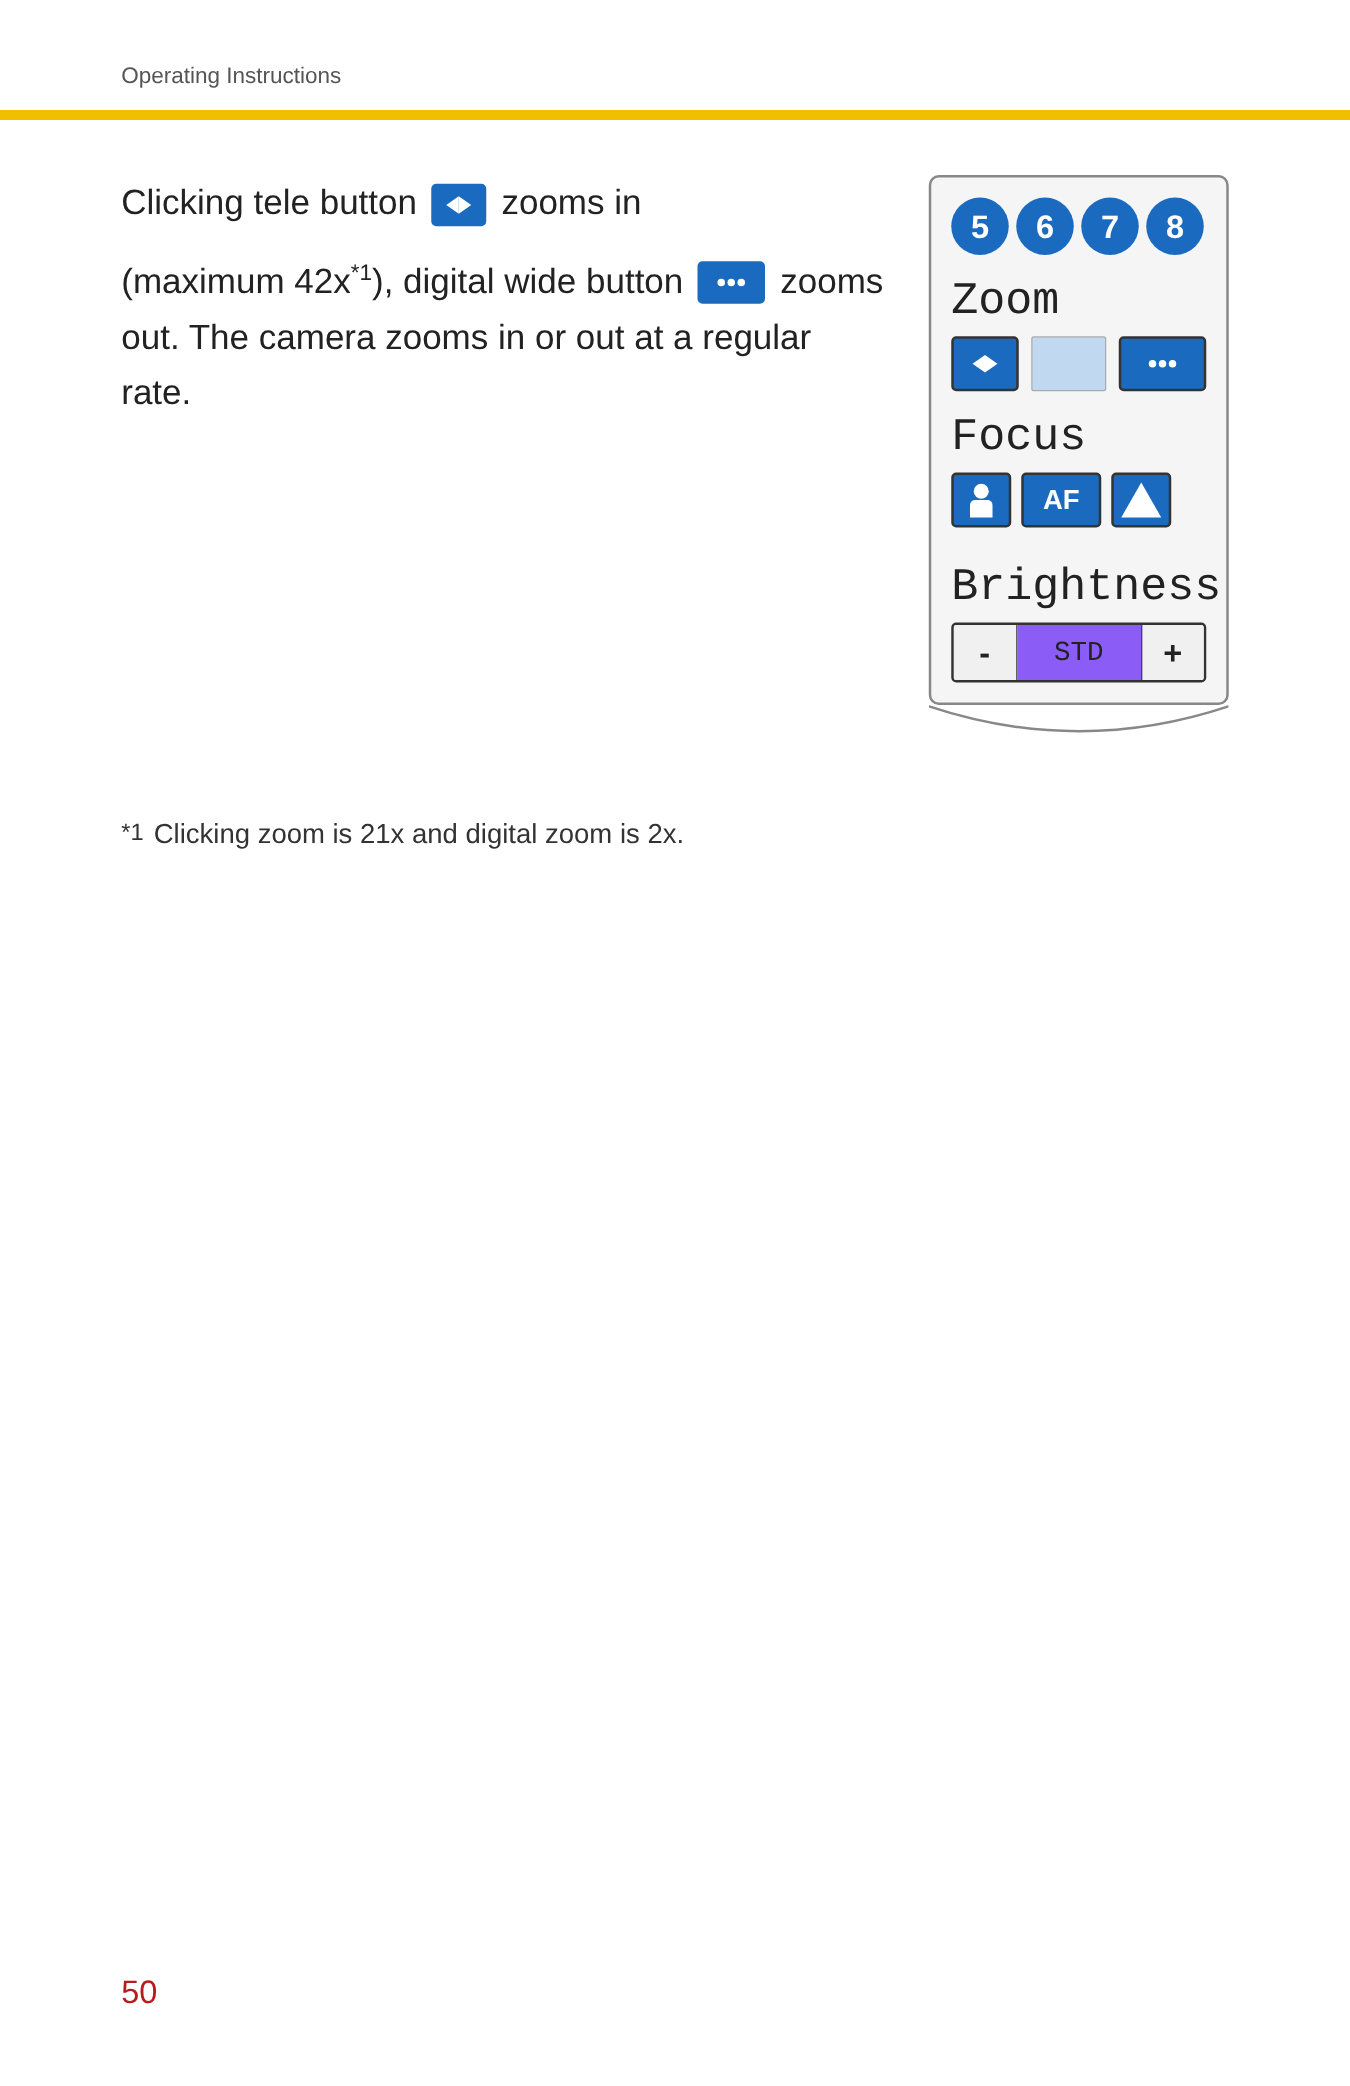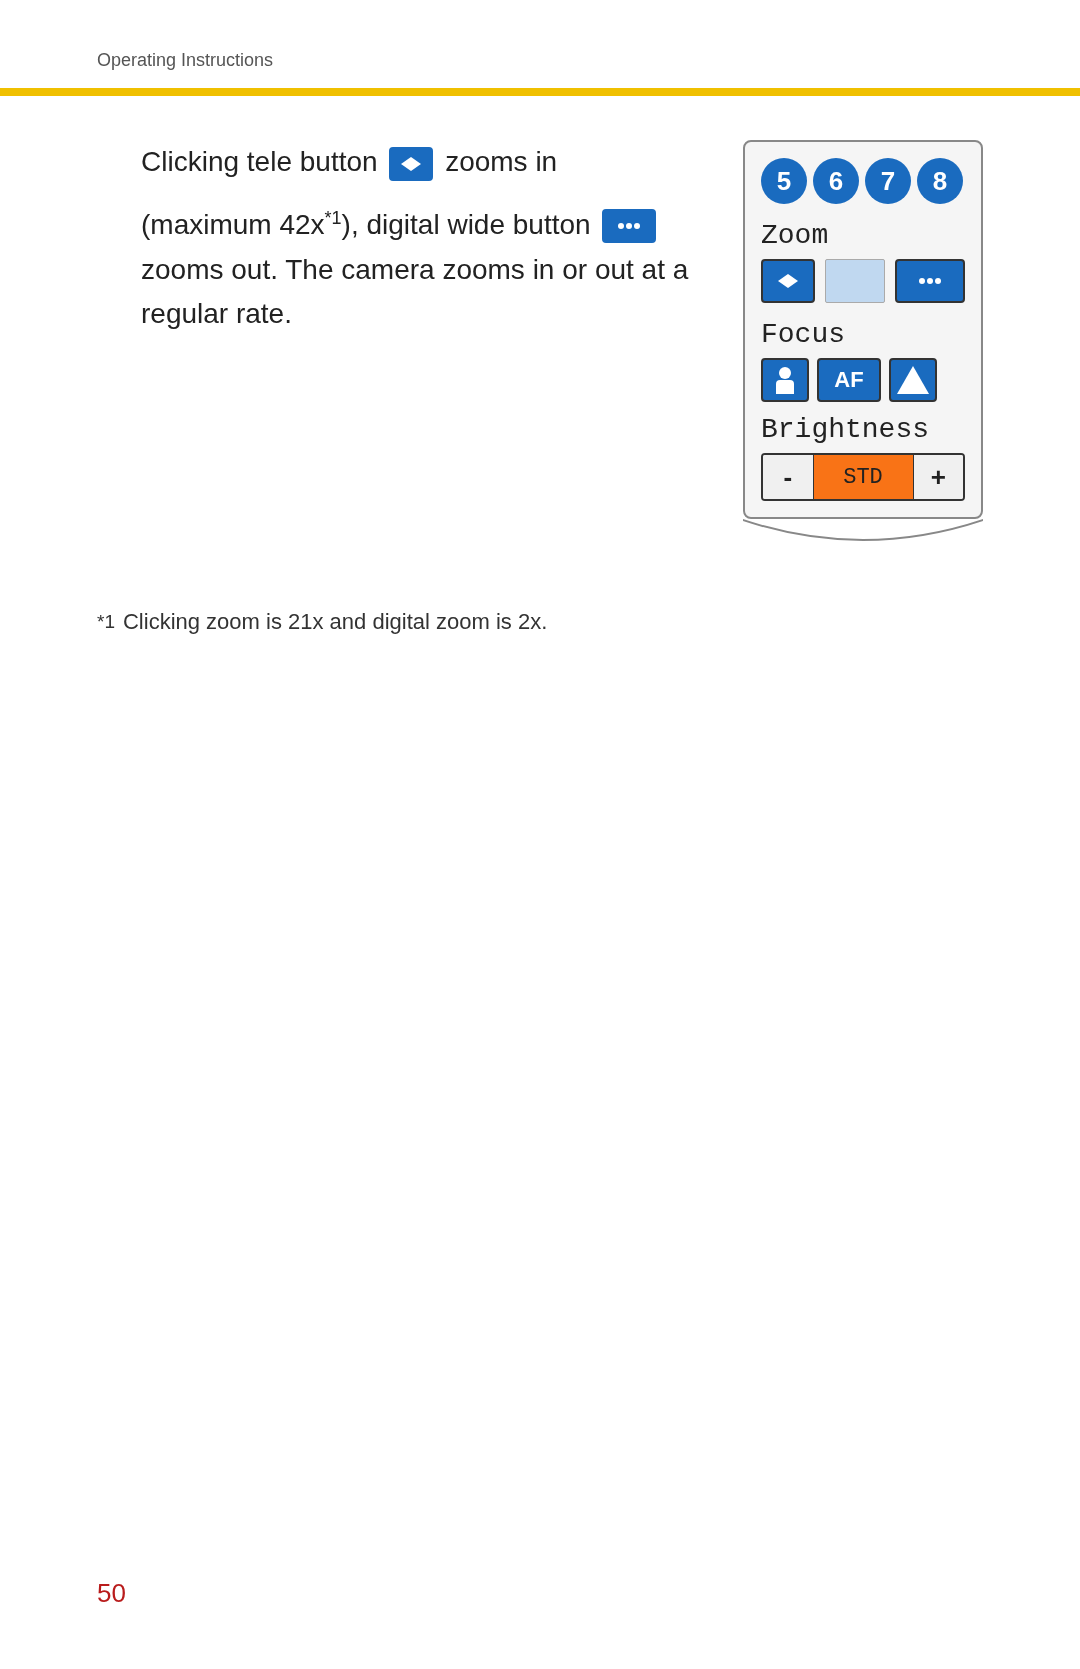--- a/index.html
+++ b/index.html
@@ -71,21 +71,20 @@
       align-items: flex-start;
       margin-top: 30px;
     }
 
     .left-text {
       flex: 1;
       font-size: 28px;
       color: #222;
       line-height: 1.6;
       padding-right: 32px;
-      margin-left: 44px;
     }
 
     .inline-button-tele {
       display: inline-flex;
       align-items: center;
       justify-content: center;
       background: #1a6bbf;
       border: 2px solid #1a6bbf;
       border-radius: 4px;
       width: 44px;
@@ -147,21 +146,21 @@
       color: white;
       font-size: 26px;
       font-weight: bold;
       display: flex;
       align-items: center;
       justify-content: center;
     }
 
     
     .section-label {
-      font-size: 28px;
+      font-size: 36px;
       font-family: 'Courier New', monospace;
       color: #222;
       margin-bottom: 8px;
       font-weight: normal;
     }
 
     .zoom-row {
       display: flex;
       align-items: center;
       gap: 10px;
@@ -197,21 +196,21 @@
       background: #c0d8f0;
       border: 1px solid #aaa;
       border-radius: 2px;
     }
 
     
     .focus-row {
       display: flex;
       align-items: center;
       gap: 8px;
-      margin-bottom: 12px;
+      margin-bottom: 27px;
     }
 
     .focus-btn {
       display: flex;
       align-items: center;
       justify-content: center;
       background: #1a6bbf;
       border: 2px solid #333;
       border-radius: 4px;
       width: 48px;
@@ -268,21 +267,21 @@
       font-weight: bold;
       border-right: 1px solid #333;
     }
 
     .bright-std {
       flex: 2;
       height: 44px;
       display: flex;
       align-items: center;
       justify-content: center;
-      background: #f97316;
+      background: #8b5cf6;
       font-size: 22px;
       font-family: 'Courier New', monospace;
       border-right: 1px solid #333;
     }
 
     .bright-plus {
       flex: 1;
       height: 44px;
       display: flex;
       align-items: center;

